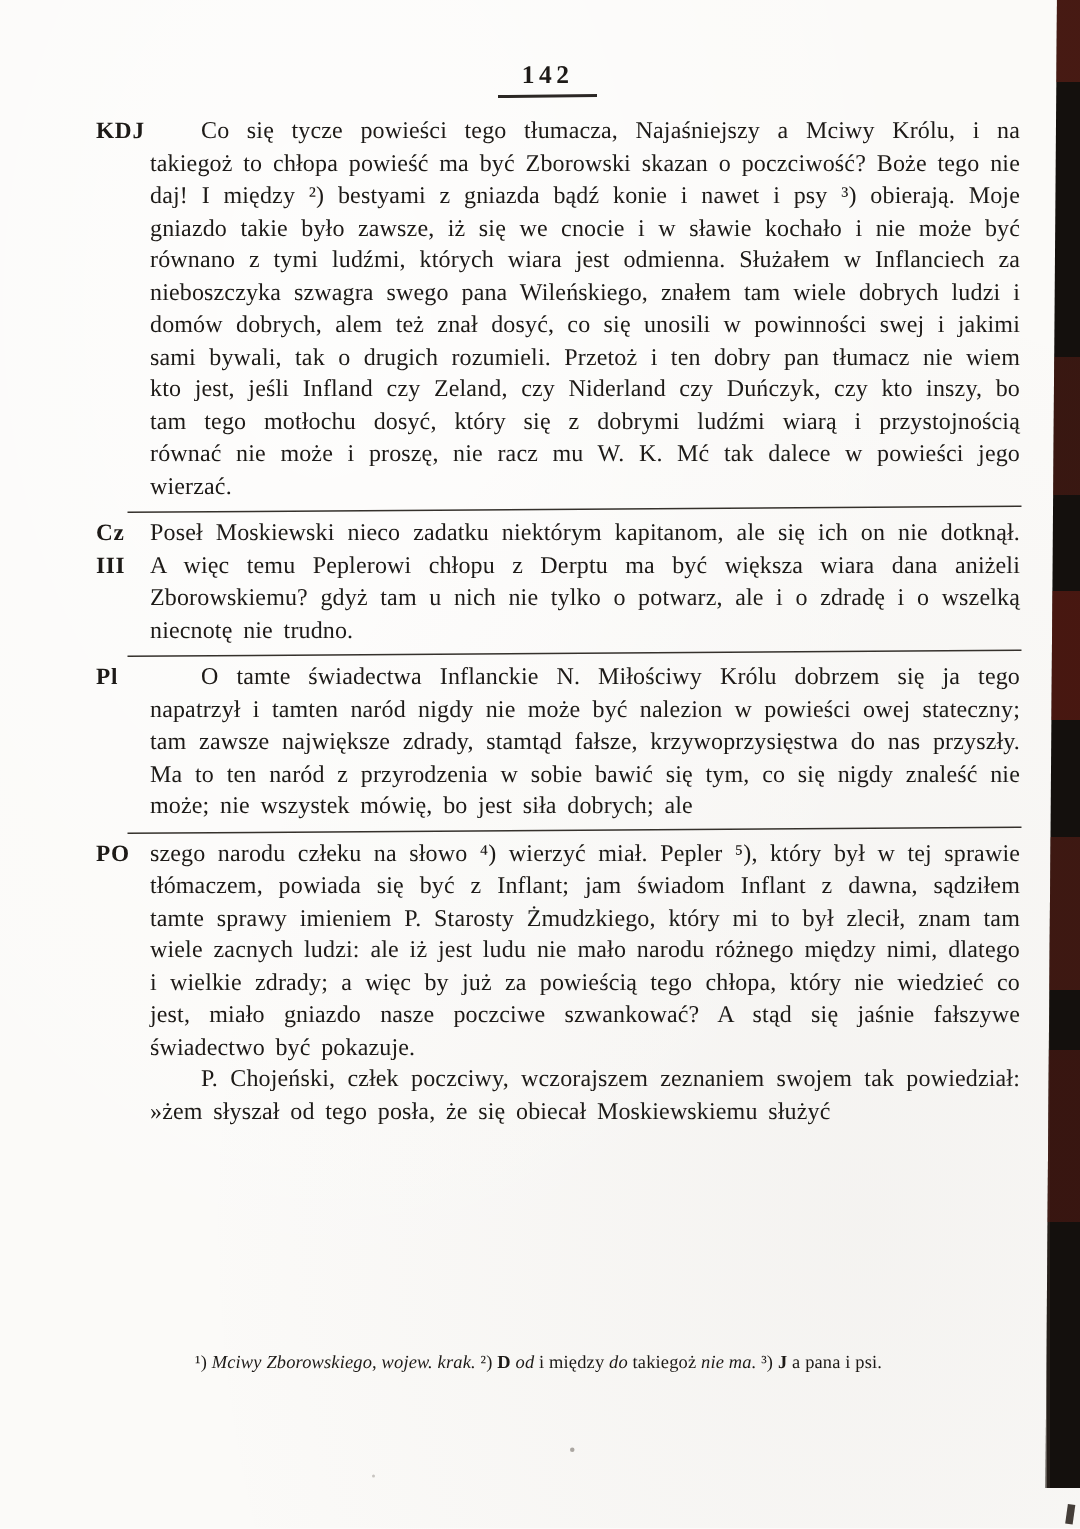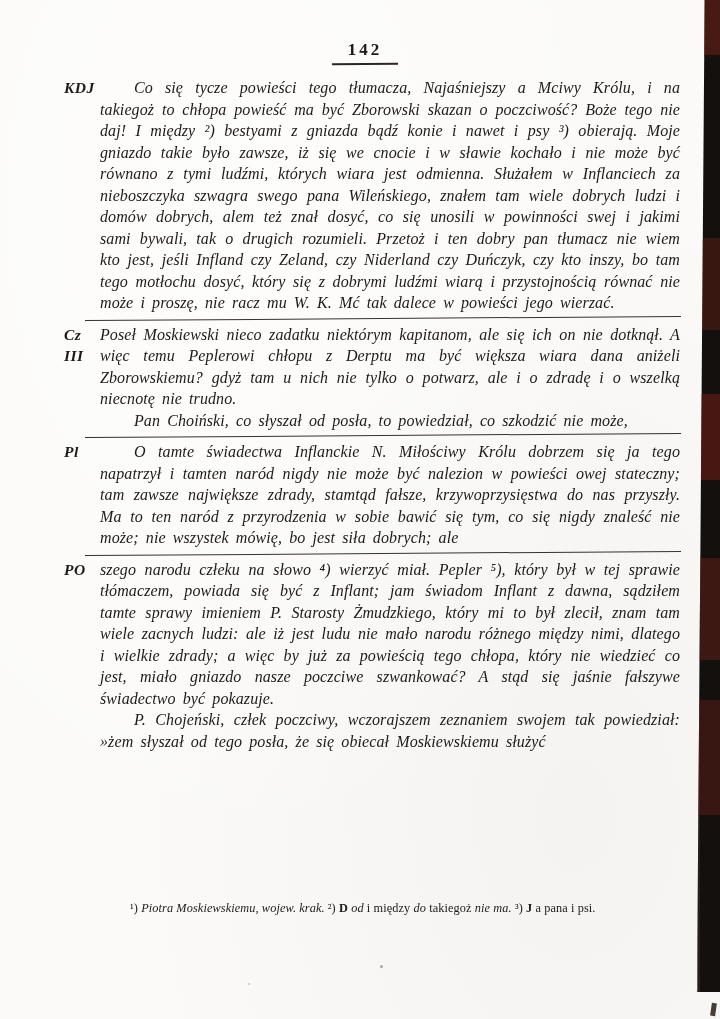--- a/index.html
+++ b/index.html
@@ -26,21 +26,21 @@
   }
   .page-number{
     font-size:17px; letter-spacing:3px; font-weight:700;
   }
   .page-number-rule{
     width:66px; height:2px; background:#2b2724; margin:3px auto 0;
     transform:rotate(-0.6deg);
   }
   
   .content{
-    position:absolute; top:77px; left:100px; width:580px;font-style:italic;
+    position:absolute; top:77px; left:100px; width:580px;
   }
   .section{ position:relative; }
   .margin-label{
     position:absolute; left:-36px; top:0; width:34px;
     font-weight:bold; font-size:15.5px; line-height:21.5px;
     letter-spacing:.5px; white-space:nowrap;
   }
   .para{
     margin:0; font-size:16px; line-height:21.5px;
     text-align:justify; word-spacing:3px; letter-spacing:.1px;
@@ -108,41 +108,40 @@
         </div>
         <p class="para indent">Co się tycze powieści tego tłumacza, Najaśniejszy a Mciwy Królu, i na takiegoż to chłopa powieść ma być Zborowski skazan o poczciwość? Boże tego nie daj! I między ²) bestyami z gniazda bądź konie i nawet i psy ³) obierają. Moje gniazdo takie było zawsze, iż się we cnocie i w sławie kochało i nie może być równano z tymi ludźmi, których wiara jest odmienna. Służałem w Inflanciech za nieboszczyka szwagra swego pana Wileńskiego, znałem tam wiele dobrych ludzi i domów dobrych, alem też znał dosyć, co się unosili w powinności swej i jakimi sami bywali, tak o drugich rozumieli. Przetoż i ten dobry pan tłumacz nie wiem kto jest, jeśli Infland czy Zeland, czy Niderland czy Duńczyk, czy kto inszy, bo tam tego motłochu dosyć, który się z dobrymi ludźmi wiarą i przystojnością równać nie może i proszę, nie racz mu W. K. Mć tak dalece w powieści jego wierzać.</p>
       </div>
       <div class="rule"></div>
       <div class="section">
         <div class="margin-label">
           <div>Cz</div>
           <div>III</div>
         </div>
         <p class="para">Poseł Moskiewski nieco zadatku niektórym kapitanom, ale się ich on nie dotknął. A więc temu Peplerowi chłopu z Derptu ma być większa wiara dana aniżeli Zborowskiemu? gdyż tam u nich nie tylko o potwarz, ale i o zdradę i o wszelką niecnotę nie trudno.</p>
-        <p class="para indent">Pan Choiński, co słyszał od posła, to powiedział, co szkodzić nie może,</p>
       </div>
       <div class="rule"></div>
       <div class="section">
         <div class="margin-label">
           <div>Pl</div>
         </div>
         <p class="para indent">O tamte świadectwa Inflanckie N. Miłościwy Królu dobrzem się ja tego napatrzył i tamten naród nigdy nie może być nalezion w powieści owej stateczny; tam zawsze największe zdrady, stamtąd fałsze, krzywoprzysięstwa do nas przyszły. Ma to ten naród z przyrodzenia w sobie bawić się tym, co się nigdy znaleść nie może; nie wszystek mówię, bo jest siła dobrych; ale</p>
       </div>
       <div class="rule"></div>
       <div class="section">
         <div class="margin-label">
           <div>PO</div>
         </div>
         <p class="para">szego narodu człeku na słowo ⁴) wierzyć miał.  Pepler ⁵), który był w tej sprawie tłómaczem, powiada się być z Inflant; jam świadom Inflant z dawna, sądziłem tamte sprawy imieniem P. Starosty Żmudzkiego, który mi to był zlecił, znam tam wiele zacnych ludzi: ale iż jest ludu nie mało narodu różnego między nimi, dlatego i wielkie zdrady; a więc by już za powieścią tego chłopa, który nie wiedzieć co jest, miało gniazdo nasze poczciwe szwankować? A stąd się jaśnie fałszywe świadectwo być pokazuje.</p>
         <p class="para indent">P. Chojeński, człek poczciwy, wczorajszem zeznaniem swojem tak powiedział: »żem słyszał od tego posła, że się obiecał Moskiewskiemu służyć</p>
       </div>
     </div>
 
   <div class="footnotes" id="footnotes">
-      <div class="fn-line first"><span>¹) </span><span class="fn-i">Piotra Moskiewskiemu, wojew. krak.</span><span>  ²) </span><span class="fn-b">D</span><span> </span><span class="fn-i">od</span><span> i między </span><span class="fn-i">do</span><span> takiegoż </span><span class="fn-i">nie ma.</span><span>  ³) </span><span class="fn-b">J</span><span> a pana i psi.</span></div>
+      <div class="fn-line first"><span>¹) </span><span class="fn-i">Mciwy Zborowskiego, wojew. krak.</span><span>  ²) </span><span class="fn-b">D</span><span> </span><span class="fn-i">od</span><span> i między </span><span class="fn-i">do</span><span> takiegoż </span><span class="fn-i">nie ma.</span><span>  ³) </span><span class="fn-b">J</span><span> a pana i psi.</span></div>
     </div>
 
   <div class="scan-edge"></div>
   <div class="scan-edge-tail"></div>
   <div class="speck speck-1"></div>
   <div class="speck speck-2"></div>
 
 </div>
 
 </body></html>

